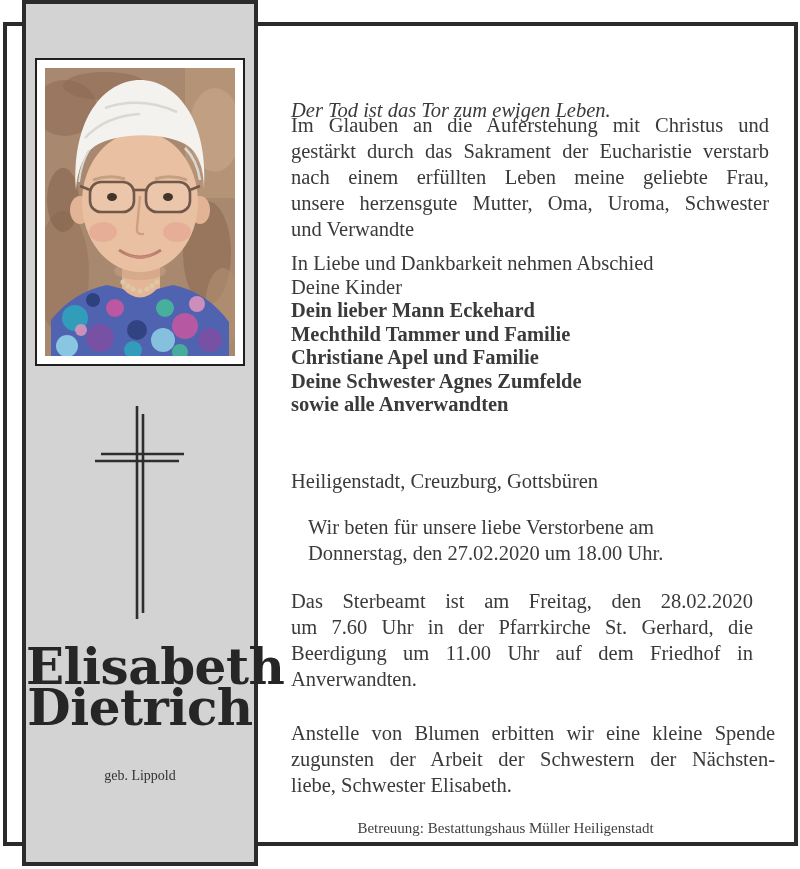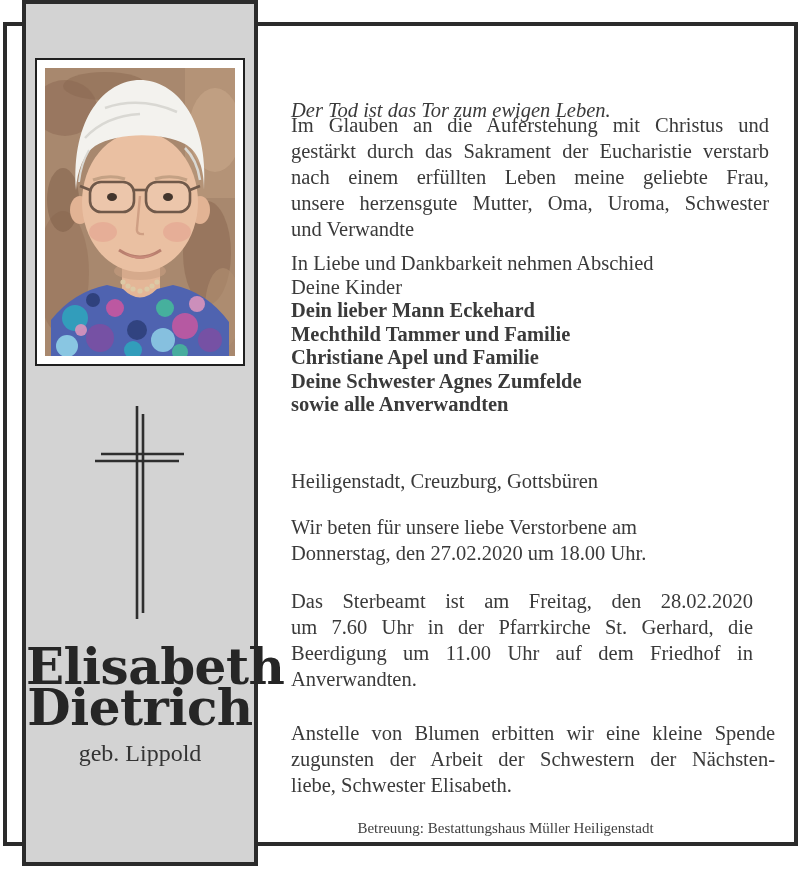--- a/index.html
+++ b/index.html
@@ -16,36 +16,36 @@
 
   .photo-frame{position:absolute;left:9px;top:54px;width:210px;height:308px;
                border:2px solid #1f1f1f;background:#ffffff;padding:8px;box-sizing:border-box;}
   .photo-frame svg{display:block;width:190px;height:288px;}
 
   .cross-wrap{position:absolute;left:0;top:396px;width:228px;height:240px;}
 
   .name-block{position:absolute;left:0;right:0;top:642px;text-align:center;
               font-family:"DejaVu Serif","Liberation Serif",serif;
               font-weight:700;font-size:50px;line-height:41px;color:#262626;letter-spacing:-0.5px;}
-  .maiden{position:absolute;left:0;right:0;top:736px;text-align:center;
-          font-size:24px;color:#333;}
+  .maiden{position:absolute;left:0;right:0;top:764px;text-align:center;
+          font-size:14px;color:#333;}
   .dates{position:absolute;left:0;right:0;top:765px;text-align:center;
          font-size:21px;line-height:23px;color:#2e2e2e;}
   .dates .sym{display:inline-block;margin-right:6px;font-family:"DejaVu Sans",sans-serif;font-size:18px;}
 
   
   .content{position:absolute;left:291px;top:0;width:484px;height:860px;z-index:2;}
   .content>div{position:absolute;left:0;}
   .motto{top:62px;font-style:italic;font-size:20.5px;margin-top:37px;}
   .para{font-size:20.5px;line-height:26px;}
   .intro{top:112px;width:478px;}
   .farewell{top:252px;font-size:20.5px;line-height:23.5px;}
   .farewell .bold{font-weight:700;}
   .cities{top:470px;font-size:20.5px;}
-  .prayer{top:514px;width:484px;}
+  .prayer{top:514px;width:484px;margin-left:17px;}
   .service{top:588px;width:462px;}
   .donation{top:720px;width:484px;}
   .care{top:820px;width:484px;text-align:center;padding-right:55px;box-sizing:border-box;
         font-size:15px;color:#3f3f3f;}
   .bold{font-weight:700;}
   .stretch{text-align:justify;text-align-last:justify;}
 </style>
 </head>
 <body>
 

